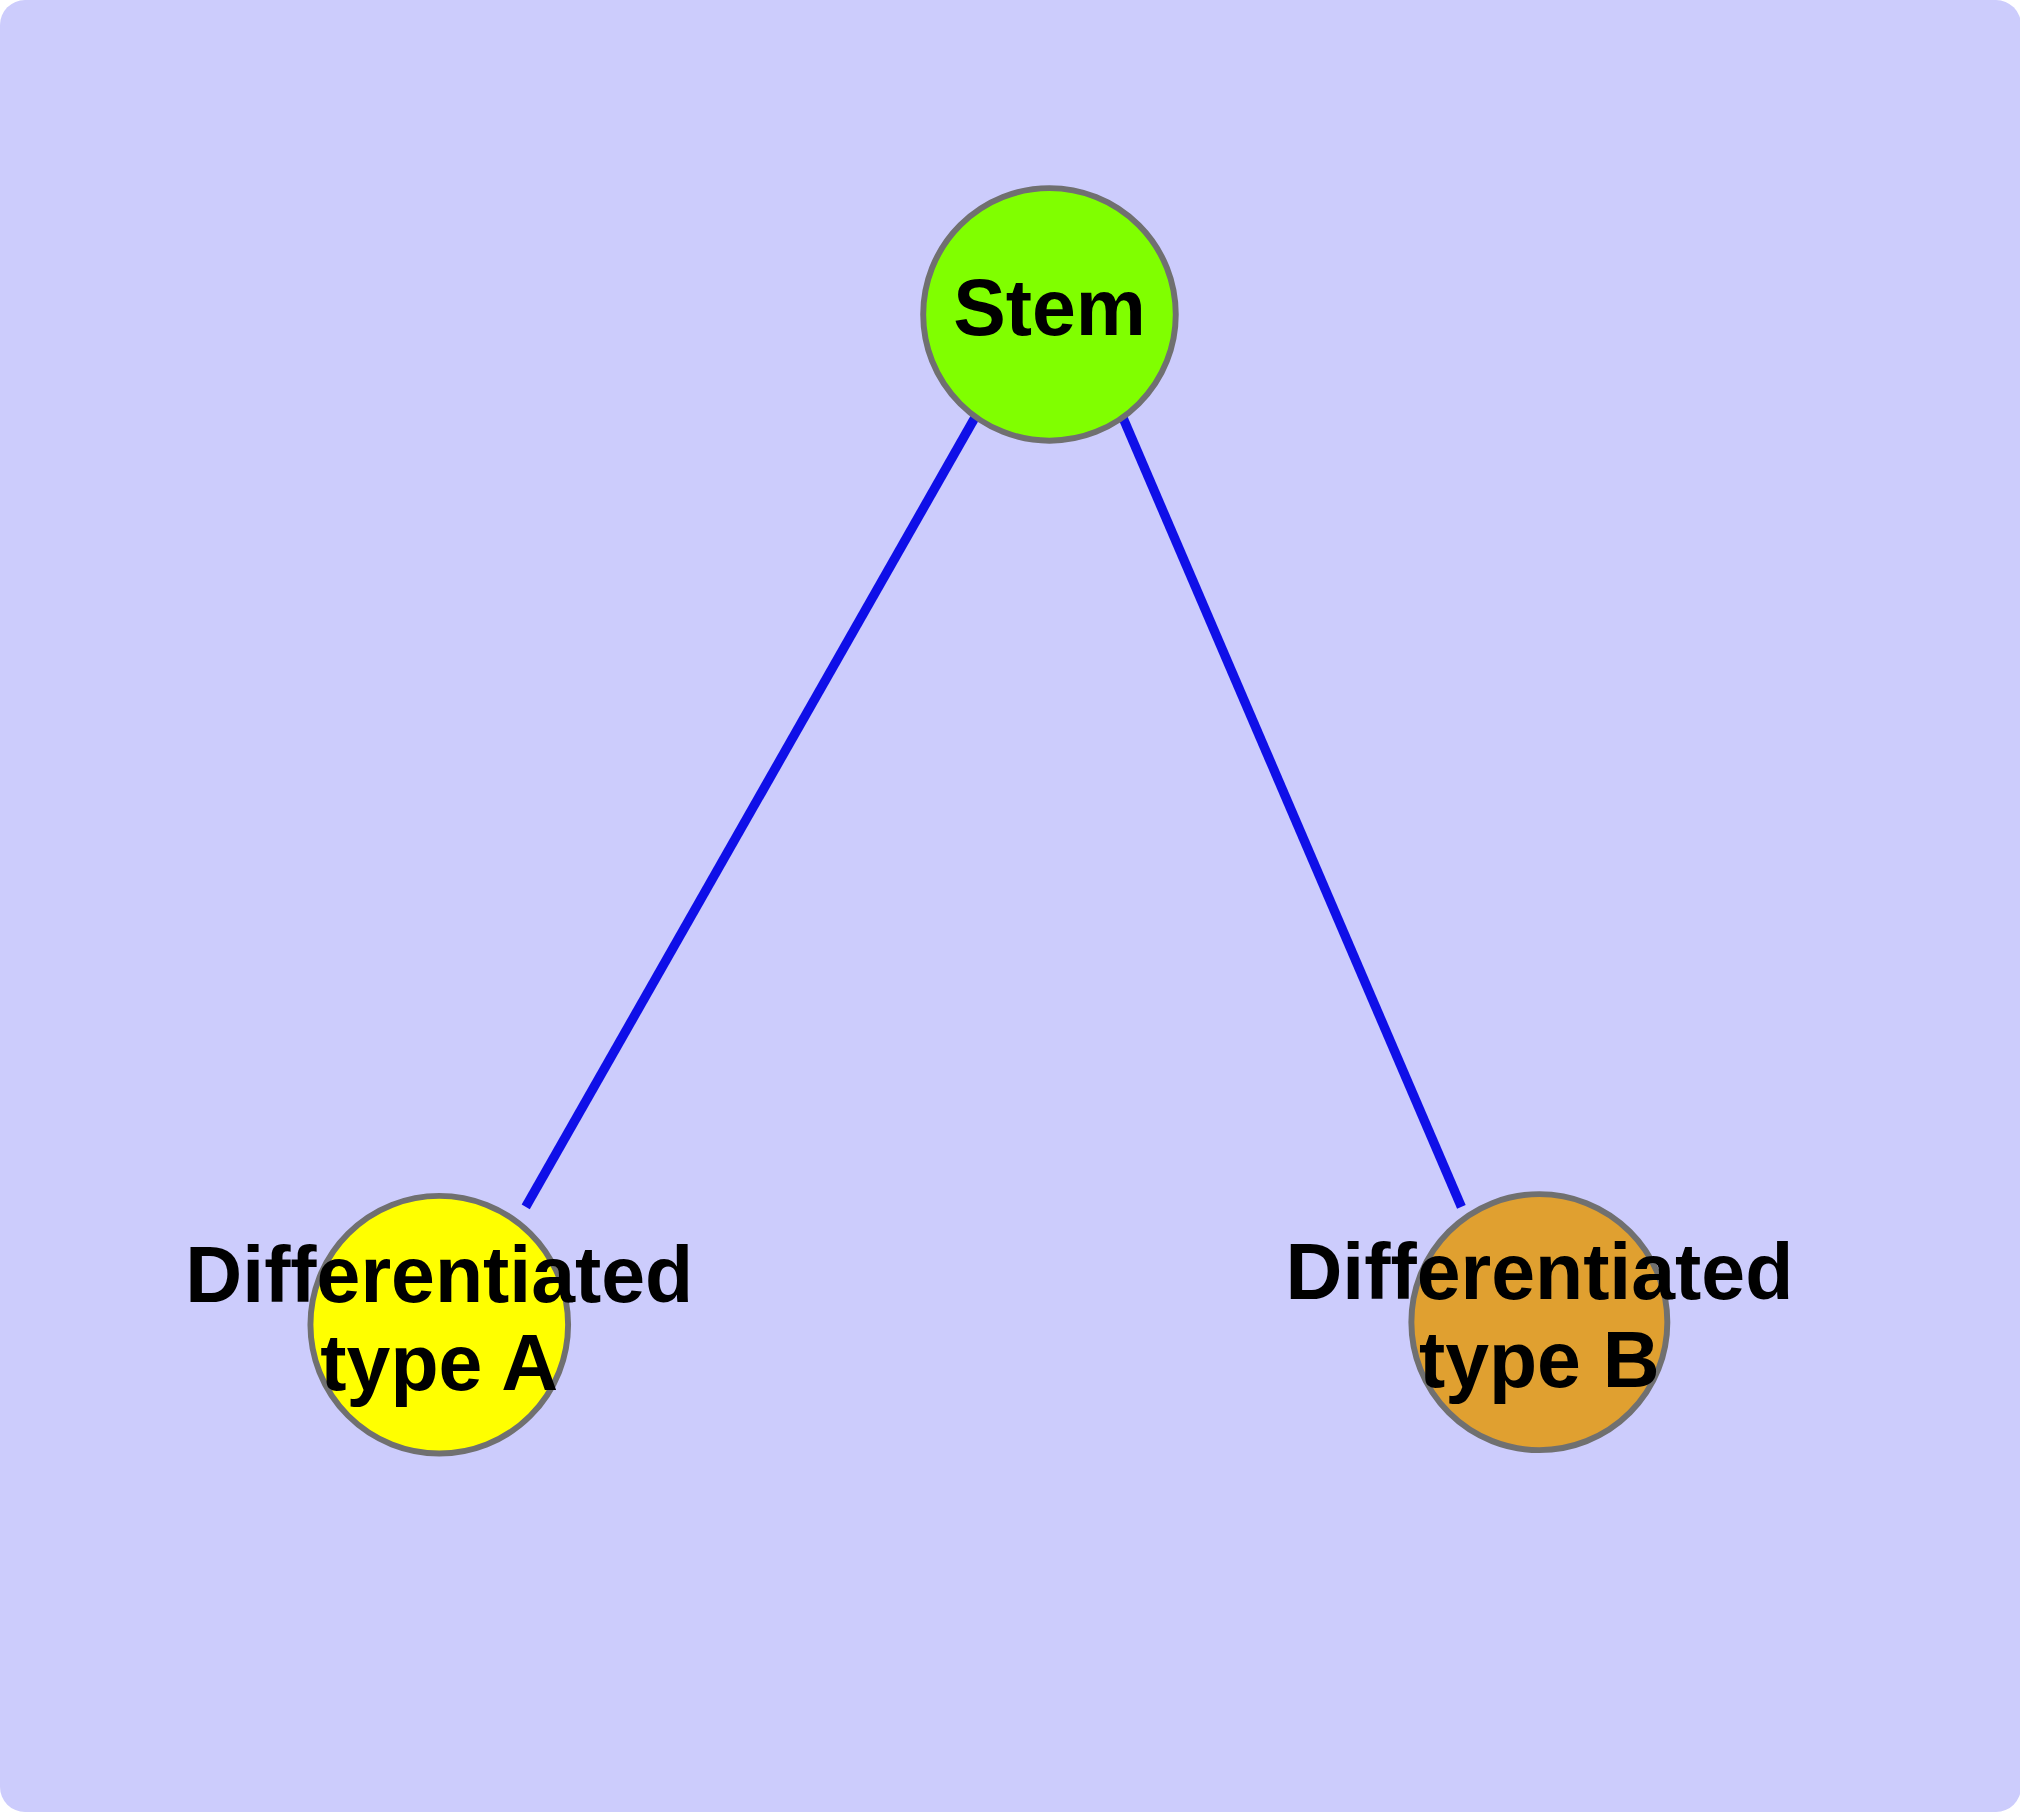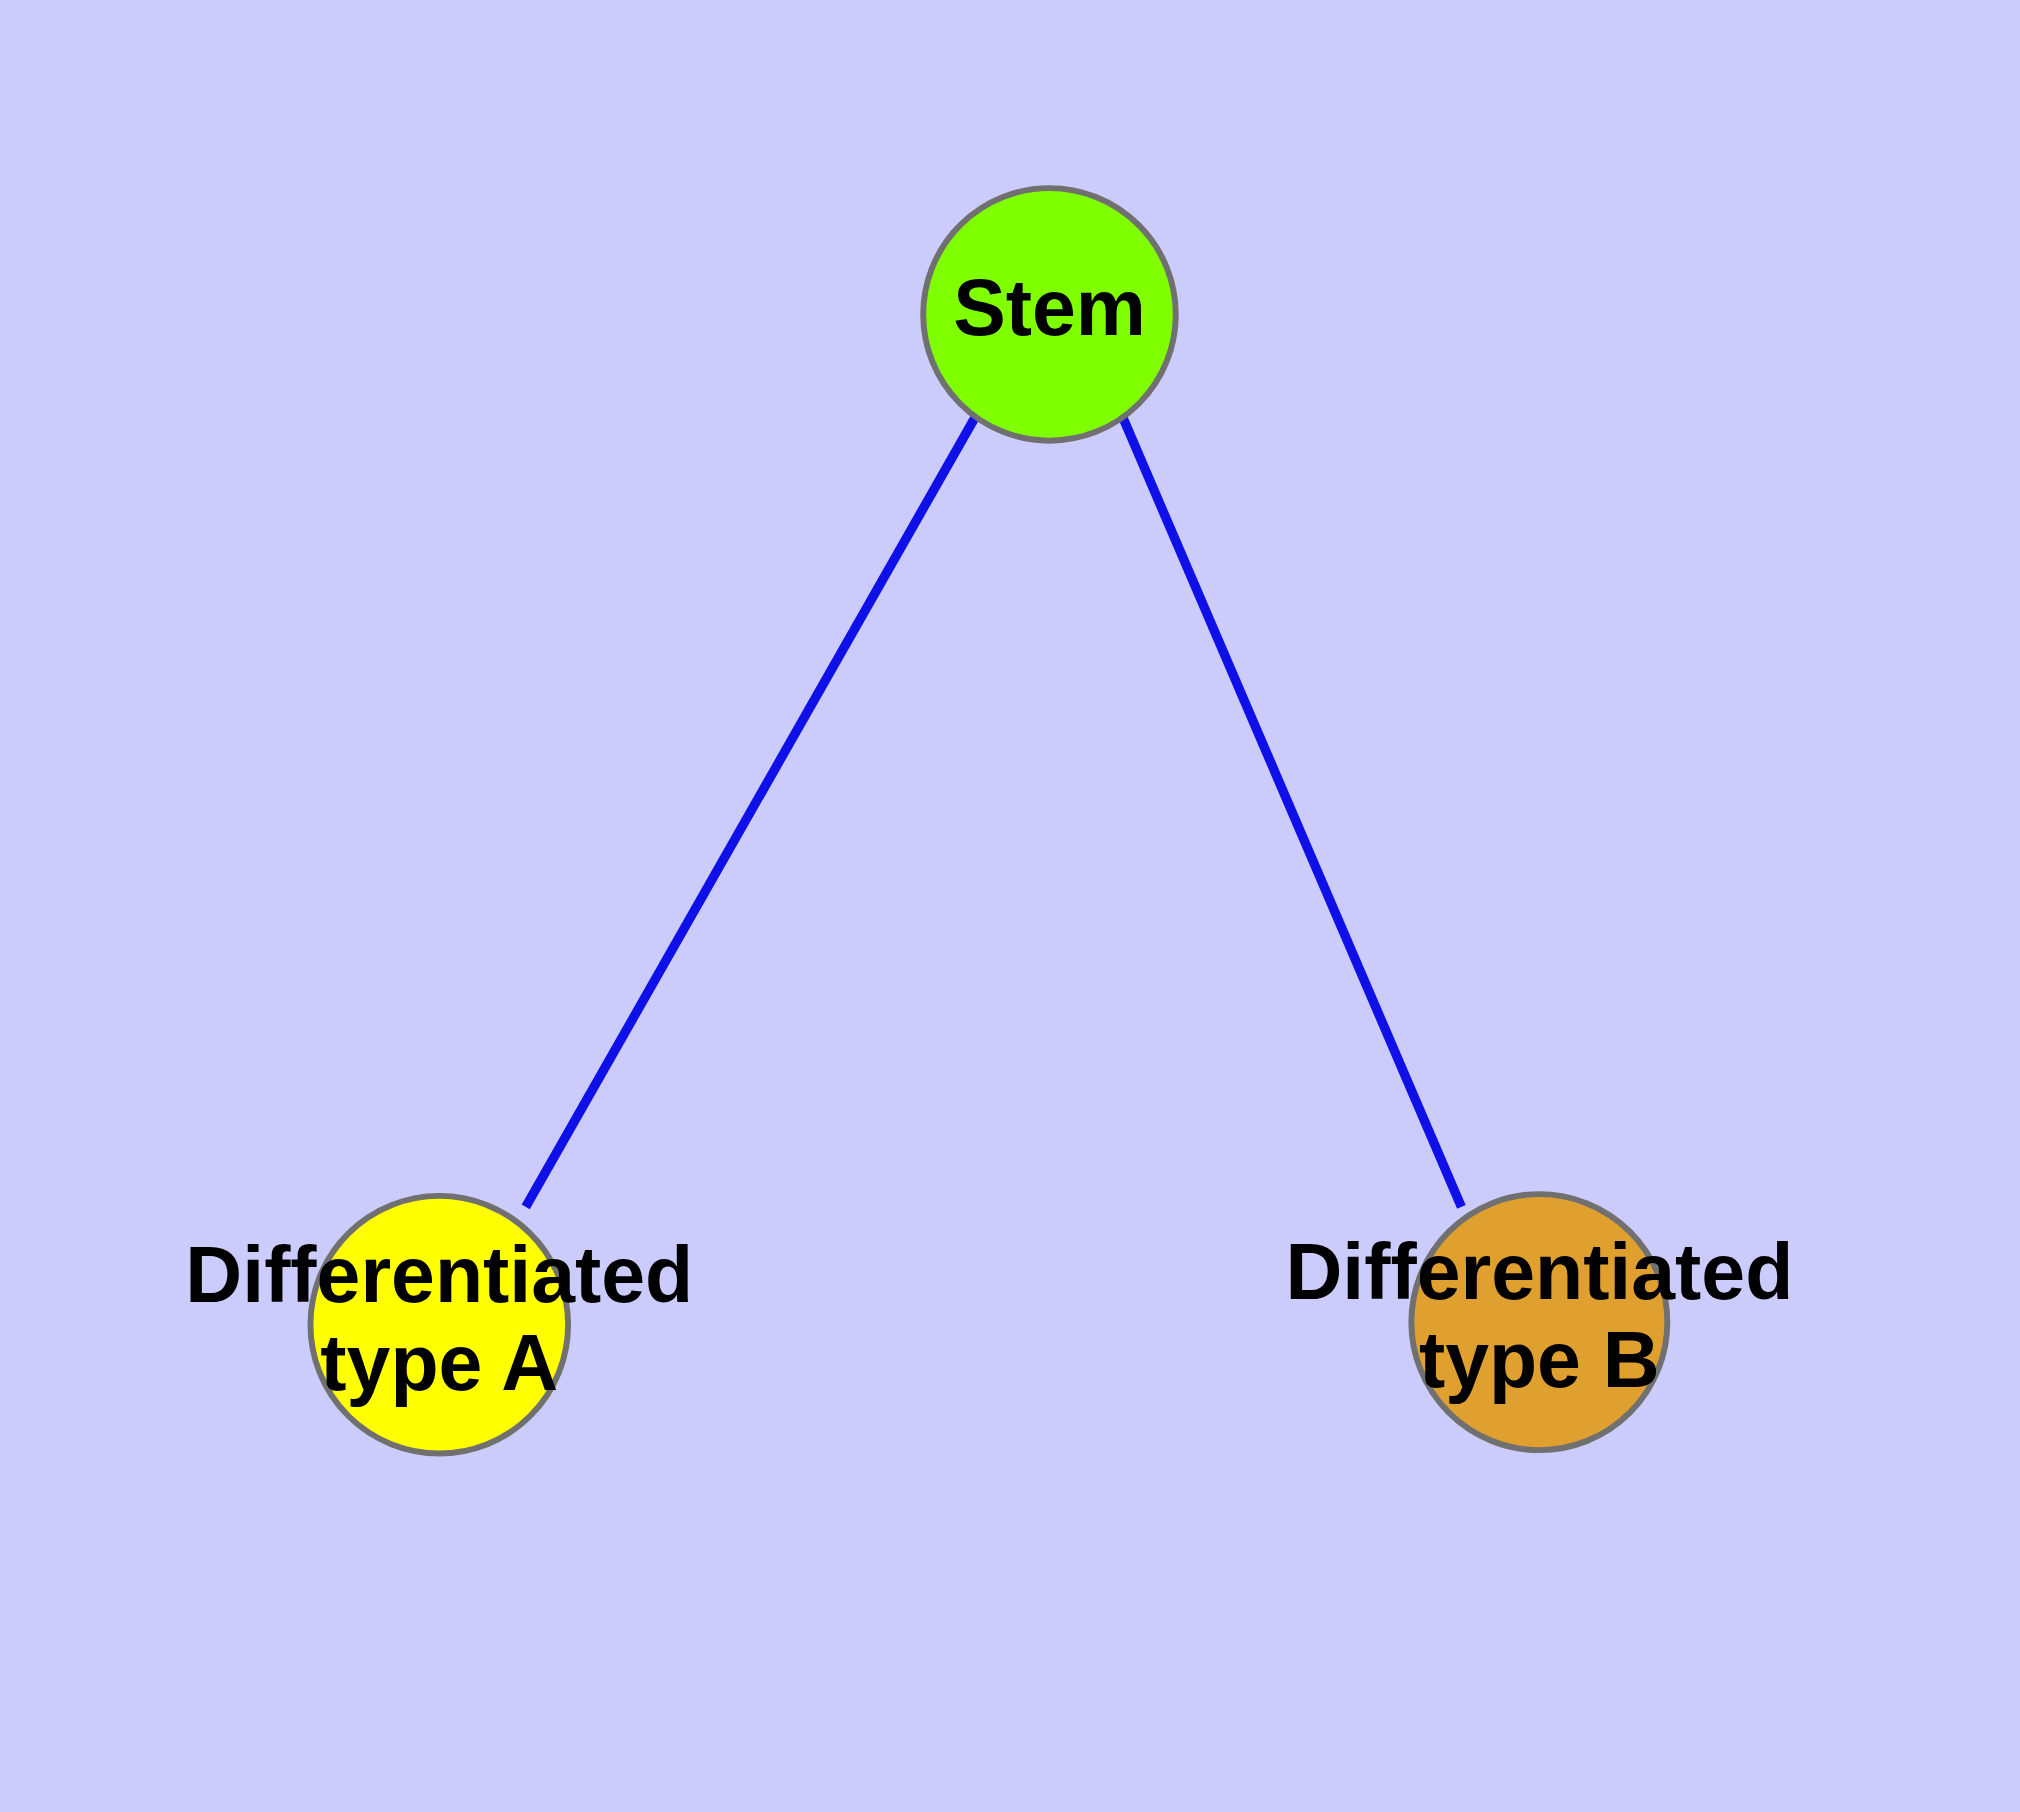--- a/index.html
+++ b/index.html
@@ -7,20 +7,21 @@
     margin: 0;
     padding: 0;
     background: #ffffff;
   }
   #canvas {
     position: relative;
     width: 2021px;
     height: 1812px;
     overflow: hidden;
     font-family: "Liberation Sans", "DejaVu Sans", sans-serif;
+    border-radius: 25px;
   }
   #graph-bg {
     position: absolute;
     left: 0; top: 0;
     width: 2021px;
     height: 1812px;
   }
   #graph-svg {
     position: absolute;
     left: 0; top: 0;

